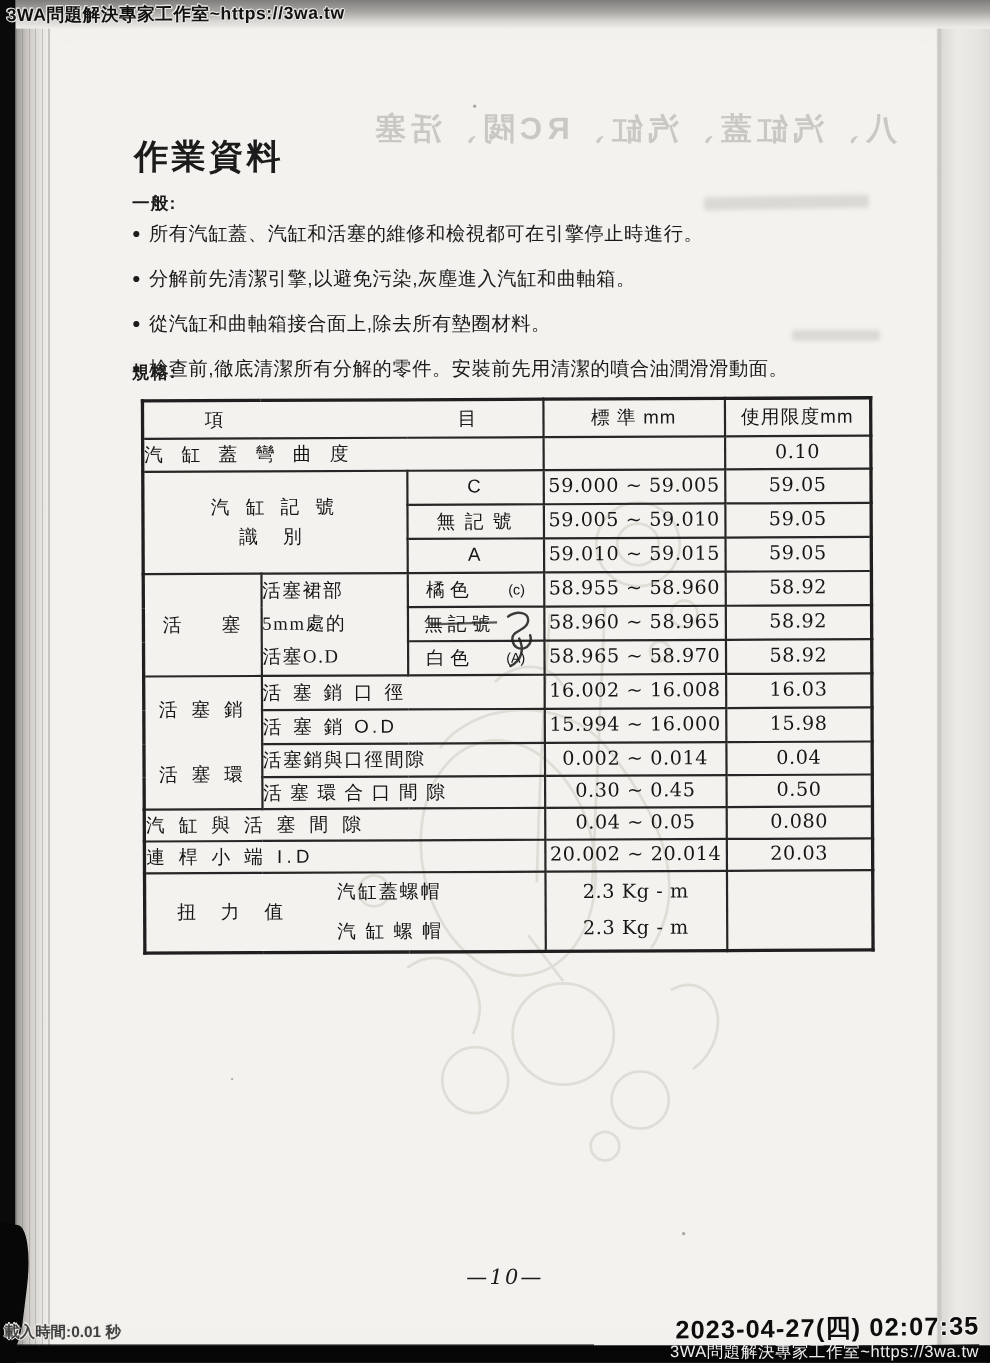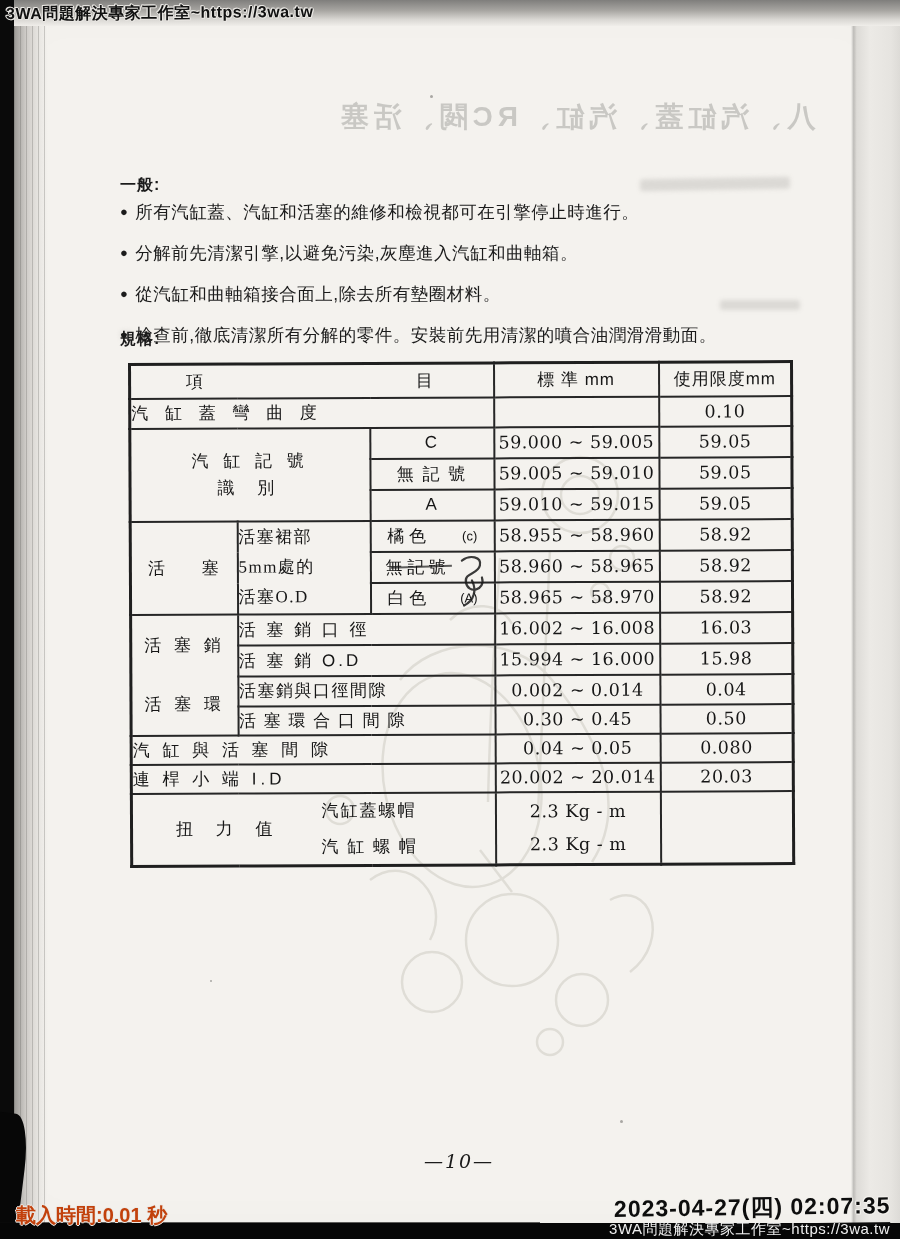--- a/index.html
+++ b/index.html
@@ -26,21 +26,21 @@
   .edge-bottom-wisp{position:absolute;left:0;bottom:14px;width:60%;height:3px;background:rgba(10,10,10,.65);z-index:8;}
 
   
   .wm-top{position:absolute;left:6px;top:3px;z-index:9;font-size:16px;font-weight:bold;color:#111;
     letter-spacing:.5px;transform:rotate(-.4deg);
     text-shadow:1px 0 0 #e8e6e2,-1px 0 0 #e8e6e2,0 1px 0 #e8e6e2,0 -1px 0 #e8e6e2,1px 1px 0 #e8e6e2,-1px -1px 0 #e8e6e2;}
   .stamp-date{position:absolute;right:10px;top:1192px;z-index:9;font-size:23px;font-weight:bold;color:#0d0d0d;
     letter-spacing:1px;transform:rotate(-.8deg);border-bottom:3px solid rgba(12,12,12,.9);padding-bottom:1px;
     text-shadow:1px 0 0 #f2f0ec,-1px 0 0 #f2f0ec,0 1px 0 #f2f0ec,0 -1px 0 #f2f0ec,1px 1px 0 #f2f0ec,-1px -1px 0 #f2f0ec;}
   .wm-bottom{position:absolute;right:10px;top:1220px;z-index:9;font-size:15px;color:#efefef;letter-spacing:.5px;}
-  .load-time{position:absolute;left:16px;top:1202px;z-index:9;font-size:20px;font-weight:bold;color:#c2410c;
+  .load-time{position:absolute;left:4px;top:1202px;z-index:9;font-size:14px;font-weight:bold;color:#404040;
     text-shadow:1px 0 0 #eceae6,-1px 0 0 #eceae6,0 1px 0 #eceae6,0 -1px 0 #eceae6;}
 
   
   .bleed-heading{position:absolute;left:215px;top:98px;width:600px;z-index:1;
     transform:scaleX(-1);color:#90908c;opacity:.42;font-size:28px;font-weight:bold;letter-spacing:5px;
     filter:blur(.6px);white-space:nowrap;}
   .smudge{position:absolute;background:#bdbbb7;opacity:.45;filter:blur(2px);z-index:1;border-radius:3px;}
   .speck{position:absolute;background:#a9a7a3;border-radius:50%;z-index:2;}
   .sketch{position:absolute;left:250px;top:380px;z-index:1;opacity:.55;}
 
@@ -74,21 +74,21 @@
   .sub-c{text-align:center;letter-spacing:2px;}
   .sub-flex{display:flex;align-items:center;justify-content:space-between;padding:0 16px 0 16px;height:100%;box-sizing:border-box;}
   .sub-flex .code{font-size:13px;}
   .cell-flex{position:relative;height:100%;}
   .lbl-pinring{height:100%;margin-top:20px;}
   .pinring-inner{display:flex;flex-direction:column;justify-content:space-around;align-items:center;height:119px;letter-spacing:4px;}
   .lbl-sub2{padding-left:58px;letter-spacing:3px;}
   .lbl-sub2.tight{letter-spacing:1.5px;}
   .lbl-row3{padding-left:50px;letter-spacing:4px;}
   .torque-cell-inner{display:flex;align-items:center;height:100%;}
-  .t-lbl{letter-spacing:9px;padding-left:43px;white-space:nowrap;}
+  .t-lbl{letter-spacing:9px;padding-left:28px;white-space:nowrap;}
   .t-names{display:flex;flex-direction:column;gap:13px;margin-left:40px;letter-spacing:2px;}
   .t-vals div{line-height:33px;}
   .strike-line{position:absolute;left:16%;right:34%;top:48%;height:2px;background:rgba(25,25,25,.7);transform:rotate(-1.5deg);}
   .scribble{position:absolute;right:-2px;top:0;overflow:visible;}
 </style>
 </head>
 <body>
 
 <div class="scan">
 
@@ -116,20 +116,21 @@
     <circle cx="332" cy="620" r="26"></circle>
     <circle cx="300" cy="662" r="13"></circle>
     <path d="M120 500 C160 470 202 520 180 560"></path>
     <path d="M360 520 C400 498 422 560 380 592"></path>
     <path d="M230 470 l32 42"></path>
     <circle cx="90" cy="430" r="14"></circle>
     <path d="M200 240 C220 220 250 222 262 244"></path>
   </svg>
 
   <div class="content">
+    <div class="doc-title">作業資料</div>
     <div class="h-general">一般:</div>
 
     <div class="bullets">
       <div class="bullet">
         <span class="mark">●</span>
         <span>所有汽缸蓋、汽缸和活塞的維修和檢視都可在引擎停止時進行。</span>
       </div>
       <div class="bullet">
         <span class="mark">●</span>
         <span>分解前先清潔引擎,以避免污染,灰塵進入汽缸和曲軸箱。</span>

